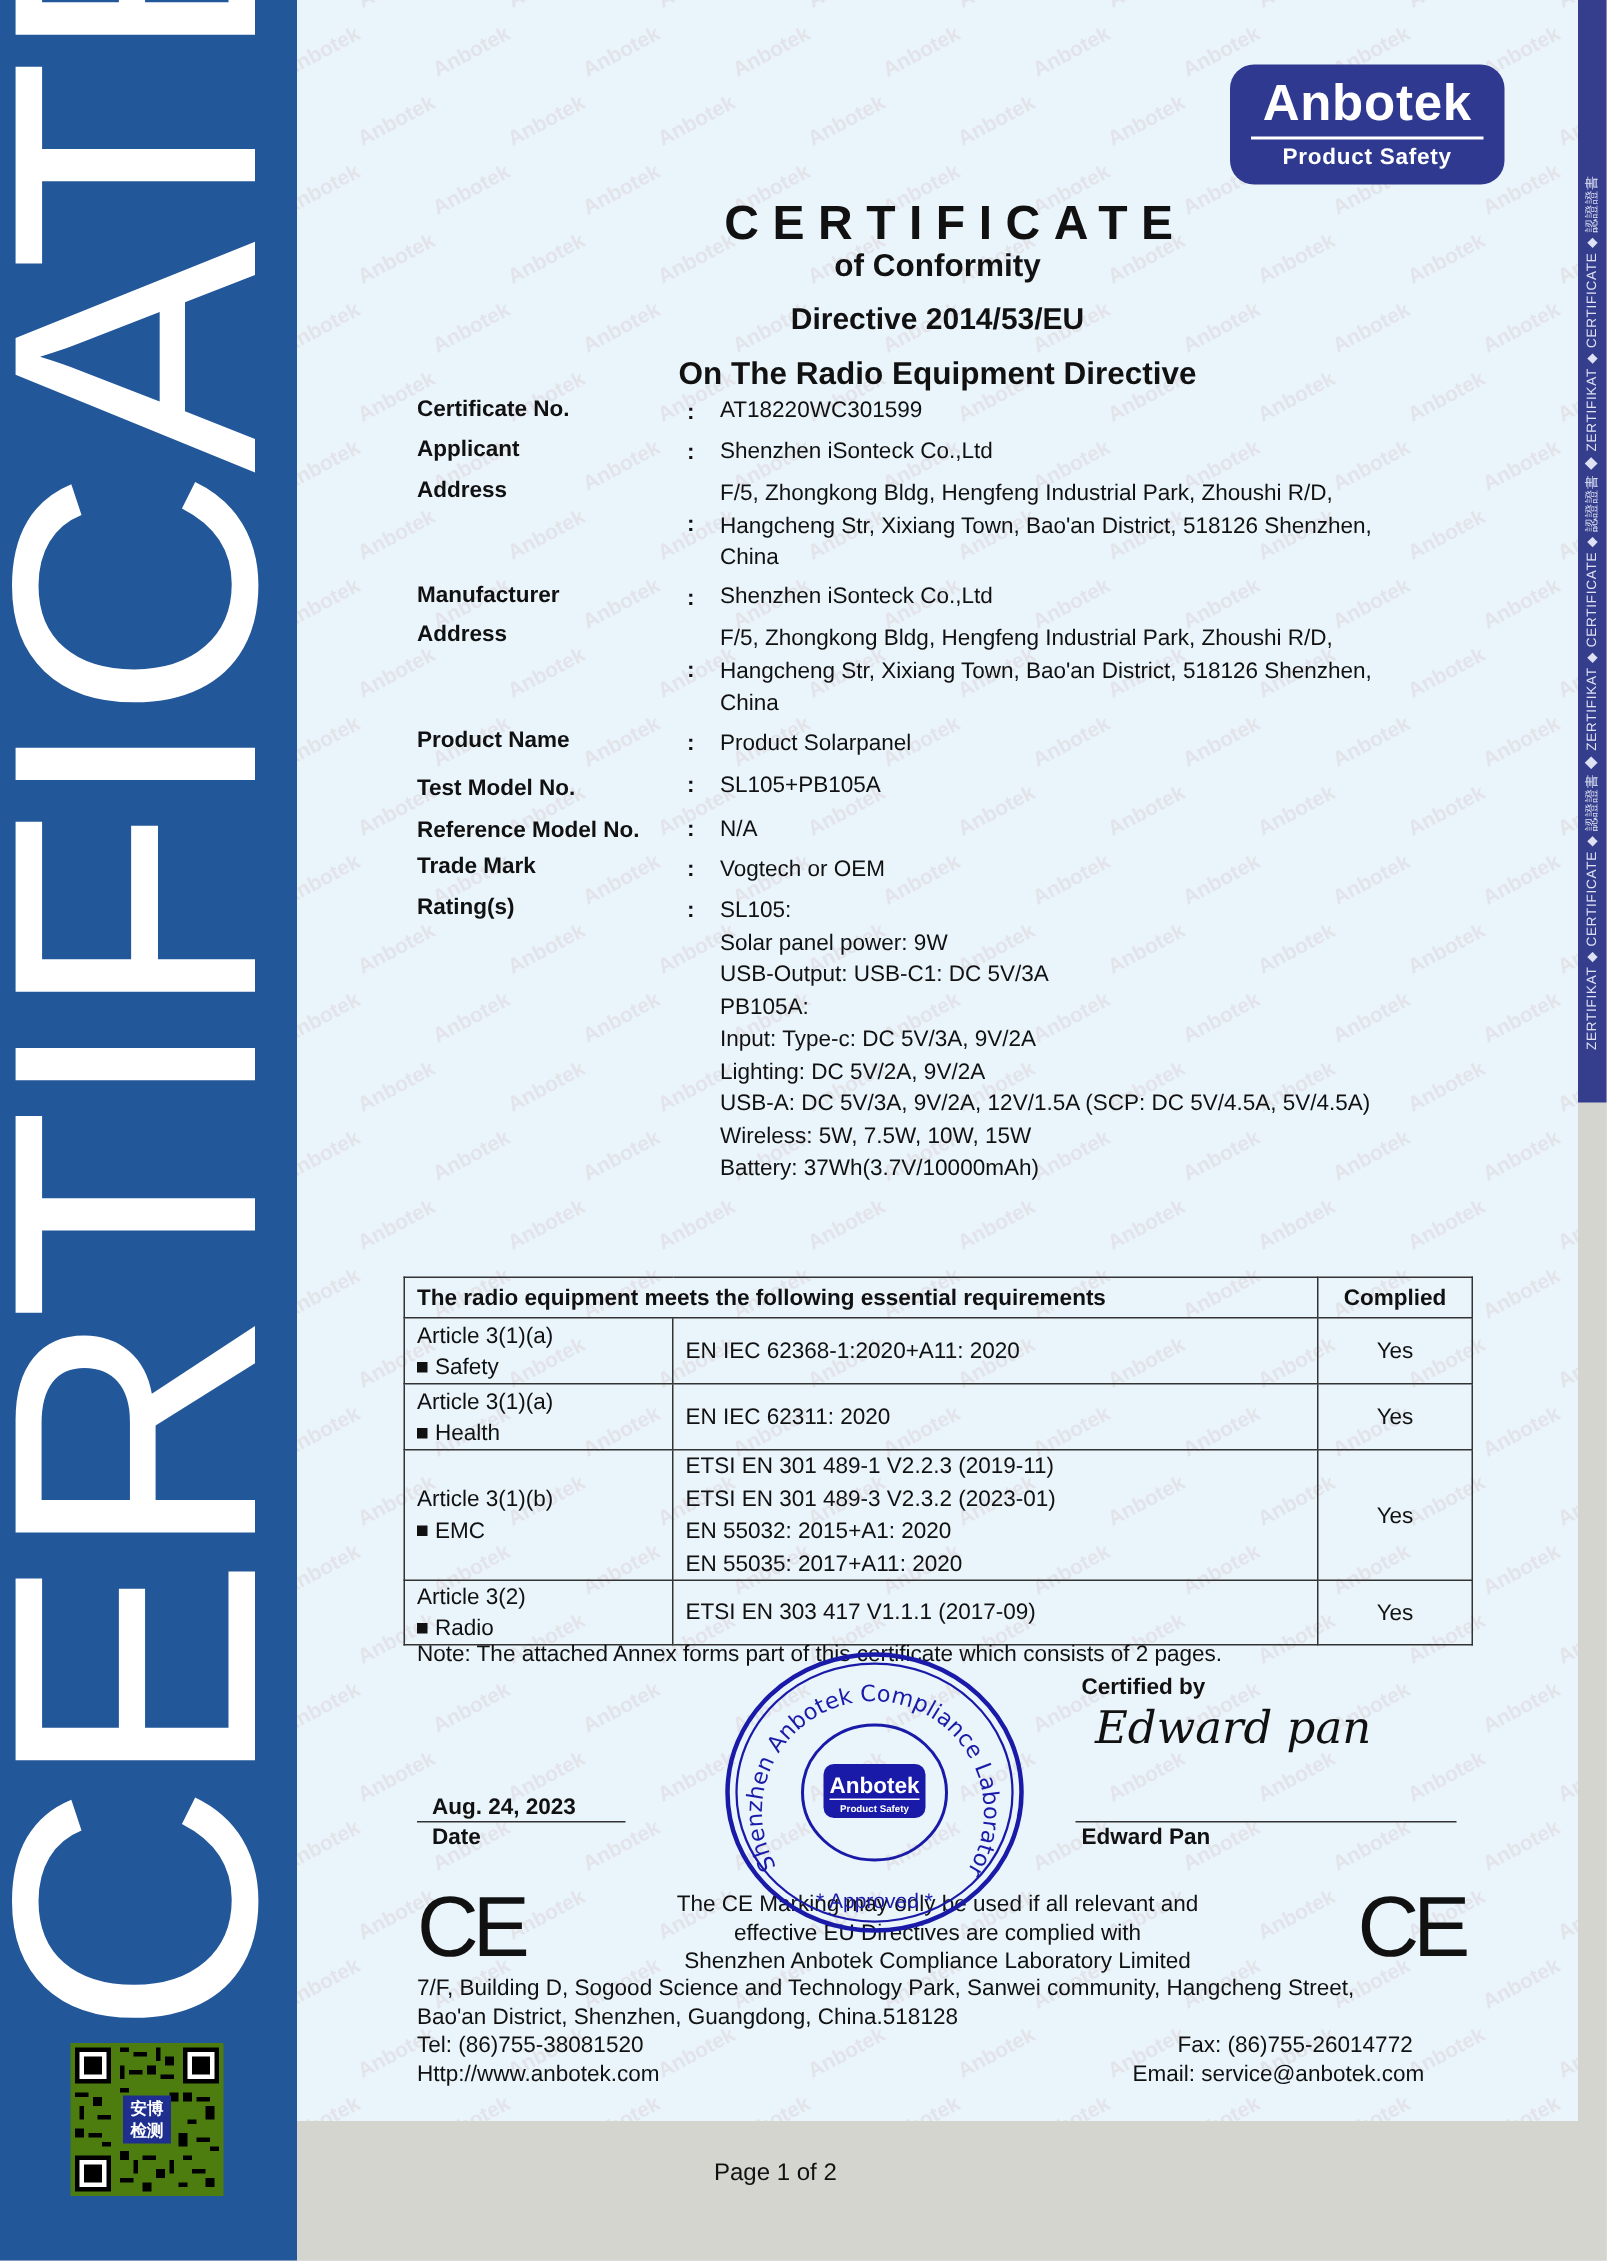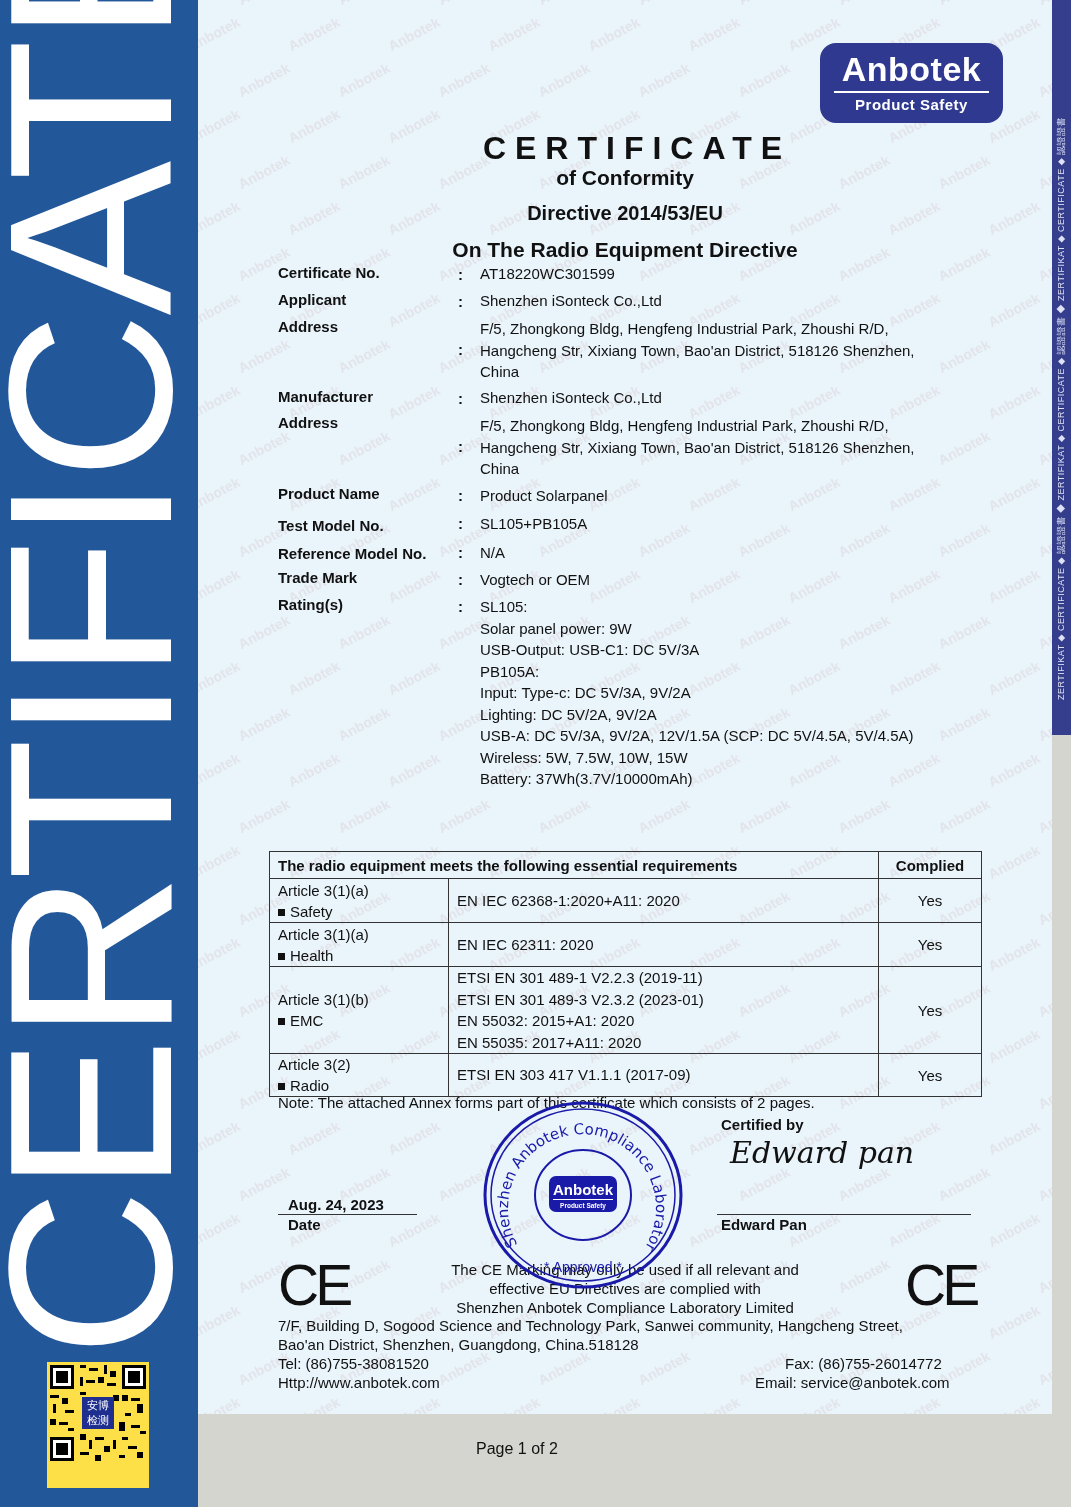--- a/index.html
+++ b/index.html
@@ -1,19 +1,19 @@
 <!DOCTYPE html>
 <html><head>
 <meta charset="utf-8">
 <style>
   html, body { margin:0; padding:0; }
   body { width:1071px; height:1507px; position:relative; overflow:hidden; background:#d5d5d0; font-family:"Liberation Sans", sans-serif; color:#111; }
   .sidebar { position:absolute; left:0; top:0; width:198px; height:1507px; background:#22579a; overflow:hidden; }
   .sidebar-word { position:absolute; left:-9px; top:1357px; transform-origin:0 0; transform:rotate(-90deg); color:#fff; font-family:"Liberation Sans", sans-serif; font-size:232px; line-height:200px; letter-spacing:-3px; white-space:nowrap; font-weight:normal; }
-  .qr { position:absolute; left:47px; top:1362px; width:102px; height:126px; background:#fde047; }
+  .qr { position:absolute; left:47px; top:1362px; width:102px; height:102px; background:#4d7c0f;font-weight:bold; }
   .qr svg { display:block; }
   .qr-center { position:absolute; left:35px; top:35px; width:32px; height:32px; background:#1e2f8f; color:#fff; font-size:11px; line-height:15px; text-align:center; font-family:"DejaVu Sans", sans-serif; padding-top:1px; box-sizing:border-box; }
   .paper { position:absolute; left:198px; top:0; width:854px; height:1414px; background:#e9f4fb; overflow:hidden; }
   .watermark { position:absolute; inset:0; pointer-events:none; }
   .watermark span { position:absolute; color:rgba(200,150,150,0.16); font-size:14px; font-weight:bold; transform:rotate(-28deg); white-space:nowrap; }
   .right-strip { position:absolute; left:1052px; top:0; width:19px; height:1507px; background:#d5d5d0; }
   .right-banner { position:absolute; left:0; top:0; width:19px; height:735px; background:#353e8c; overflow:hidden; }
   .right-banner-text { position:absolute; left:3px; top:700px; transform-origin:0 0; transform:rotate(-90deg); color:#dfe2f5; font-size:9px; white-space:nowrap; letter-spacing:0.5px; }
   .bottom-band { position:absolute; left:198px; top:1414px; width:854px; height:93px; background:#d5d5d0; }
   .page-num { position:absolute; left:278px; top:26px; font-size:16px; }

